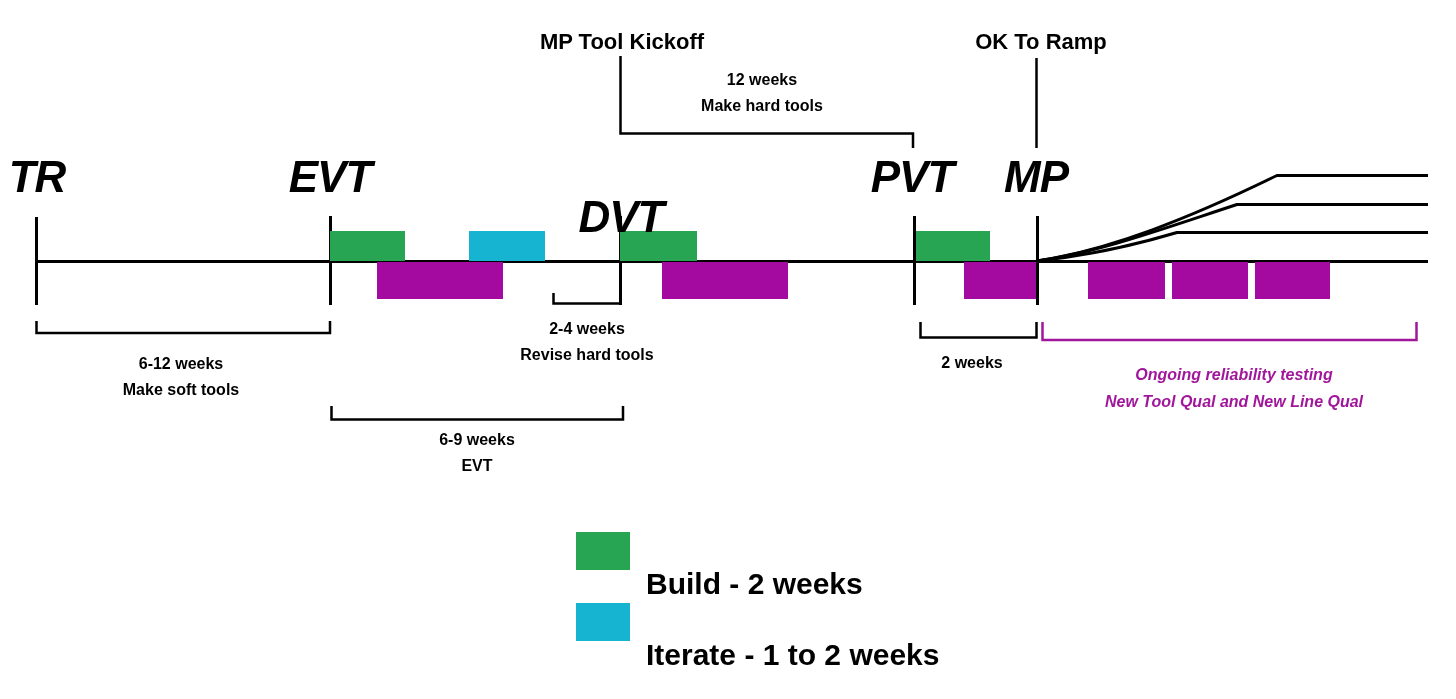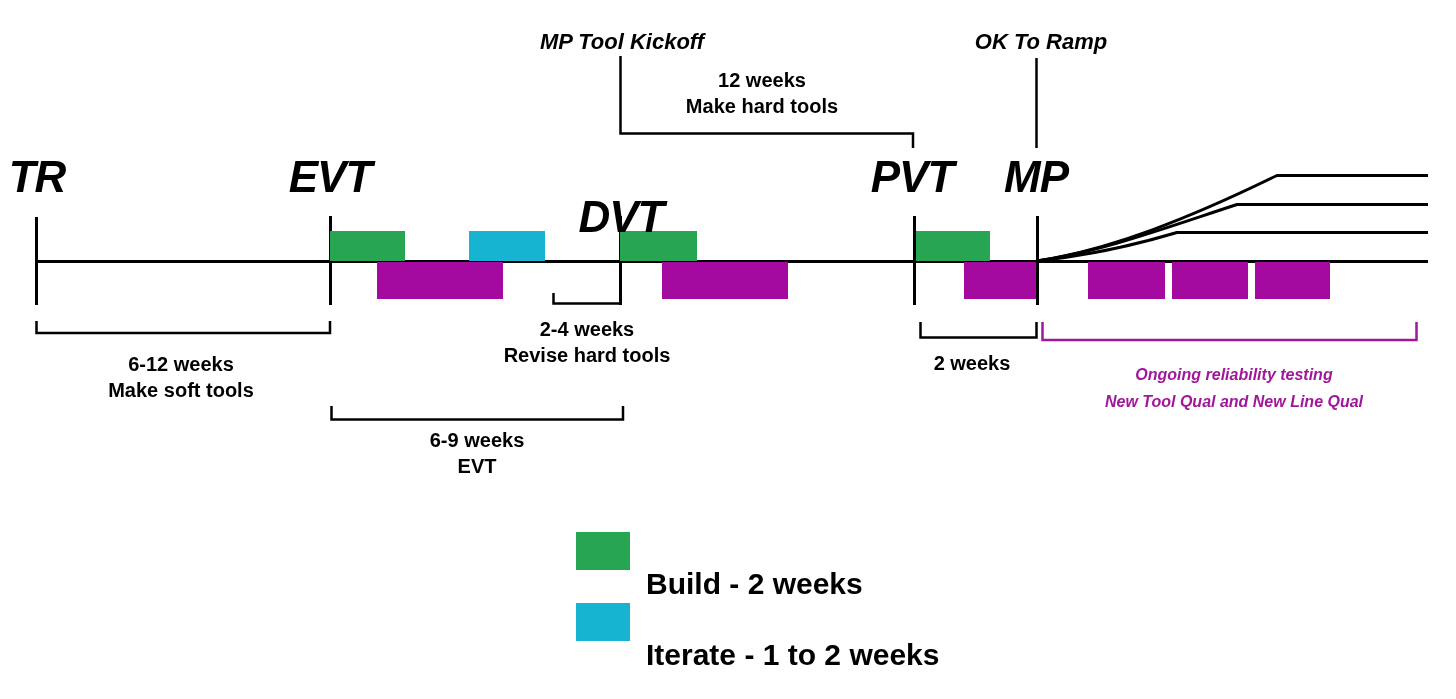--- a/index.html
+++ b/index.html
@@ -7,22 +7,22 @@
     position:relative; width:1456px; height:699px; background:#ffffff;
     font-family:"Liberation Sans", sans-serif; font-weight:bold; color:#000;
     overflow:hidden;
   }
   svg.overlay { position:absolute; left:0; top:0; width:1456px; height:699px; }
 
   .abs { position:absolute; }
   .ctr { transform:translateX(-50%); text-align:center; white-space:nowrap; }
 
   .milestone { top:155px; font-size:44px; line-height:1; letter-spacing:-1px;font-style:italic; }
-  .top-note  { top:31px;  font-size:22px; line-height:1;font-style:italic; }
-  .dur       { font-size:20px; line-height:26px; }
+  .top-note  { top:31px;  font-size:22px; line-height:1; }
+  .dur       { font-size:16px; line-height:26px; }
   .dur-magenta { font-size:16px; line-height:27px; color:var(--annotation);font-style:italic; }
 
   .bar { position:absolute; }
   .bar.build   { top:231px; height:30px; background:var(--build); }
   .bar.iterate { top:231px; height:30px; background:var(--iterate); }
   .bar.test    { top:262px; height:37px; background:var(--test); }
 
   .legend { position:absolute; left:576px; top:532px; }
   .legend-row { display:flex; align-items:flex-start; }
   .legend-swatch { width:54px; height:38px; flex:0 0 54px; }

